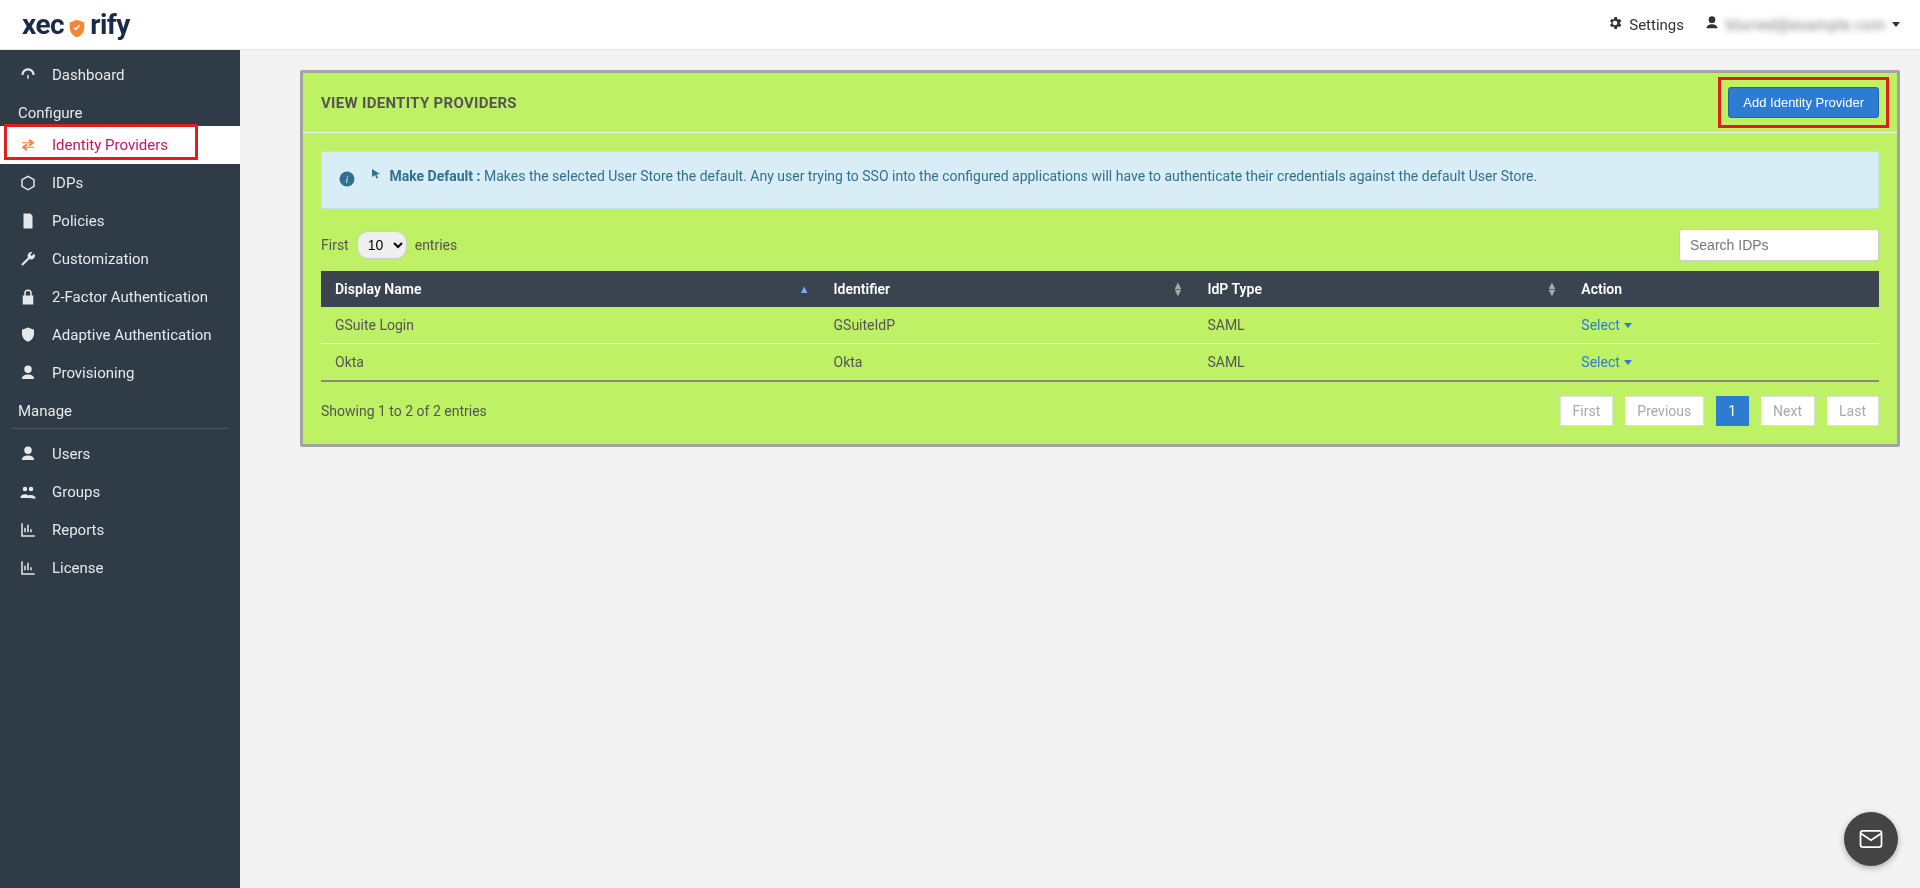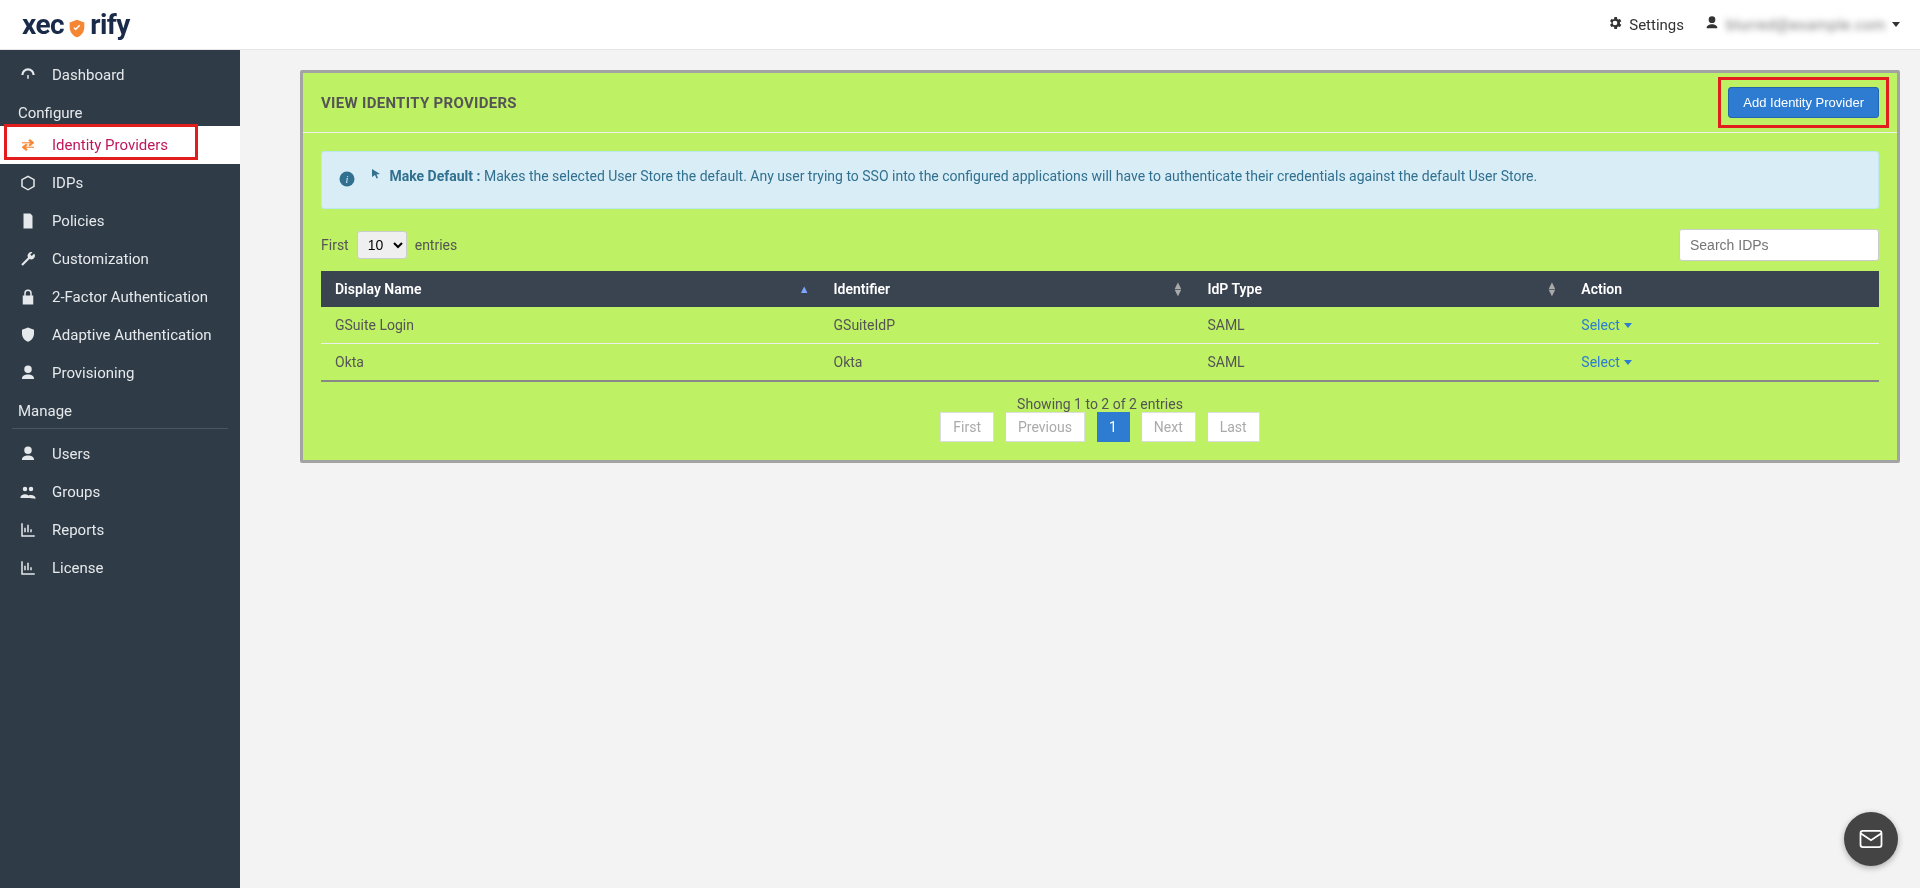--- a/index.html
+++ b/index.html
@@ -126,21 +126,21 @@
     font-size:14px; line-height:1.5;
   }
   .alert-icon { flex:0 0 auto; margin-top:4px;}
   .alert-text b { color:#31708f; }
   .controls-row {
     display:flex; align-items:center; justify-content:space-between;
     margin-top:20px;
   }
   .show-entries { display:flex; align-items:center; gap:8px; color:#555;}
   .show-entries select {
-    padding:4px 6px; border:1px solid #ccc; border-radius:3px; font-size:14px;
+    padding:4px 6px; border:1px solid #ccc; border-radius:11px; font-size:14px;
   }
   .search-box input {
     width:200px; padding:7px 10px; border:1px solid #ccc; border-radius:3px; font-size:14px;
   }
   table.idp-table {
     width:100%; border-collapse:collapse; margin-top:10px;
   }
   table.idp-table thead th {
     background:#3a4450; color:#fff; font-weight:600; font-size:14px;
     text-align:left; padding:10px 14px; position:relative;
@@ -151,21 +151,21 @@
   }
   .sort-ind.active-up { color:#7ea6ff; }
   table.idp-table tbody td {
     padding:10px 14px; border-bottom:1px solid #eee; color:#555; font-size:14px;
   }
   table.idp-table tbody tr:last-child td { border-bottom:2px solid #888; }
   .select-link { color:#2d7cd1; cursor:pointer; display:inline-flex; align-items:center; gap:4px;}
   .select-link .caret-down{ border-top-color:#2d7cd1;}
   .table-footer {
     display:flex; justify-content:space-between; align-items:center;
-    margin-top:14px; color:#555;flex-direction:column;
+    margin-top:14px; color:#555;
   }
   .pagination { display:flex; gap:12px;justify-content:space-between; }
   .pagination .pg {
     border:1px solid #ddd; padding:6px 12px; font-size:14px; color:#555; background:#fff; cursor:pointer;
   }
   .pagination .pg + .pg { border-left:none; }
   .pagination .pg.active { background:#2d7cd1; color:#fff; border-color:#2d7cd1;}
   .pagination .pg.disabled { color:#aaa; cursor:default; }
 
   

